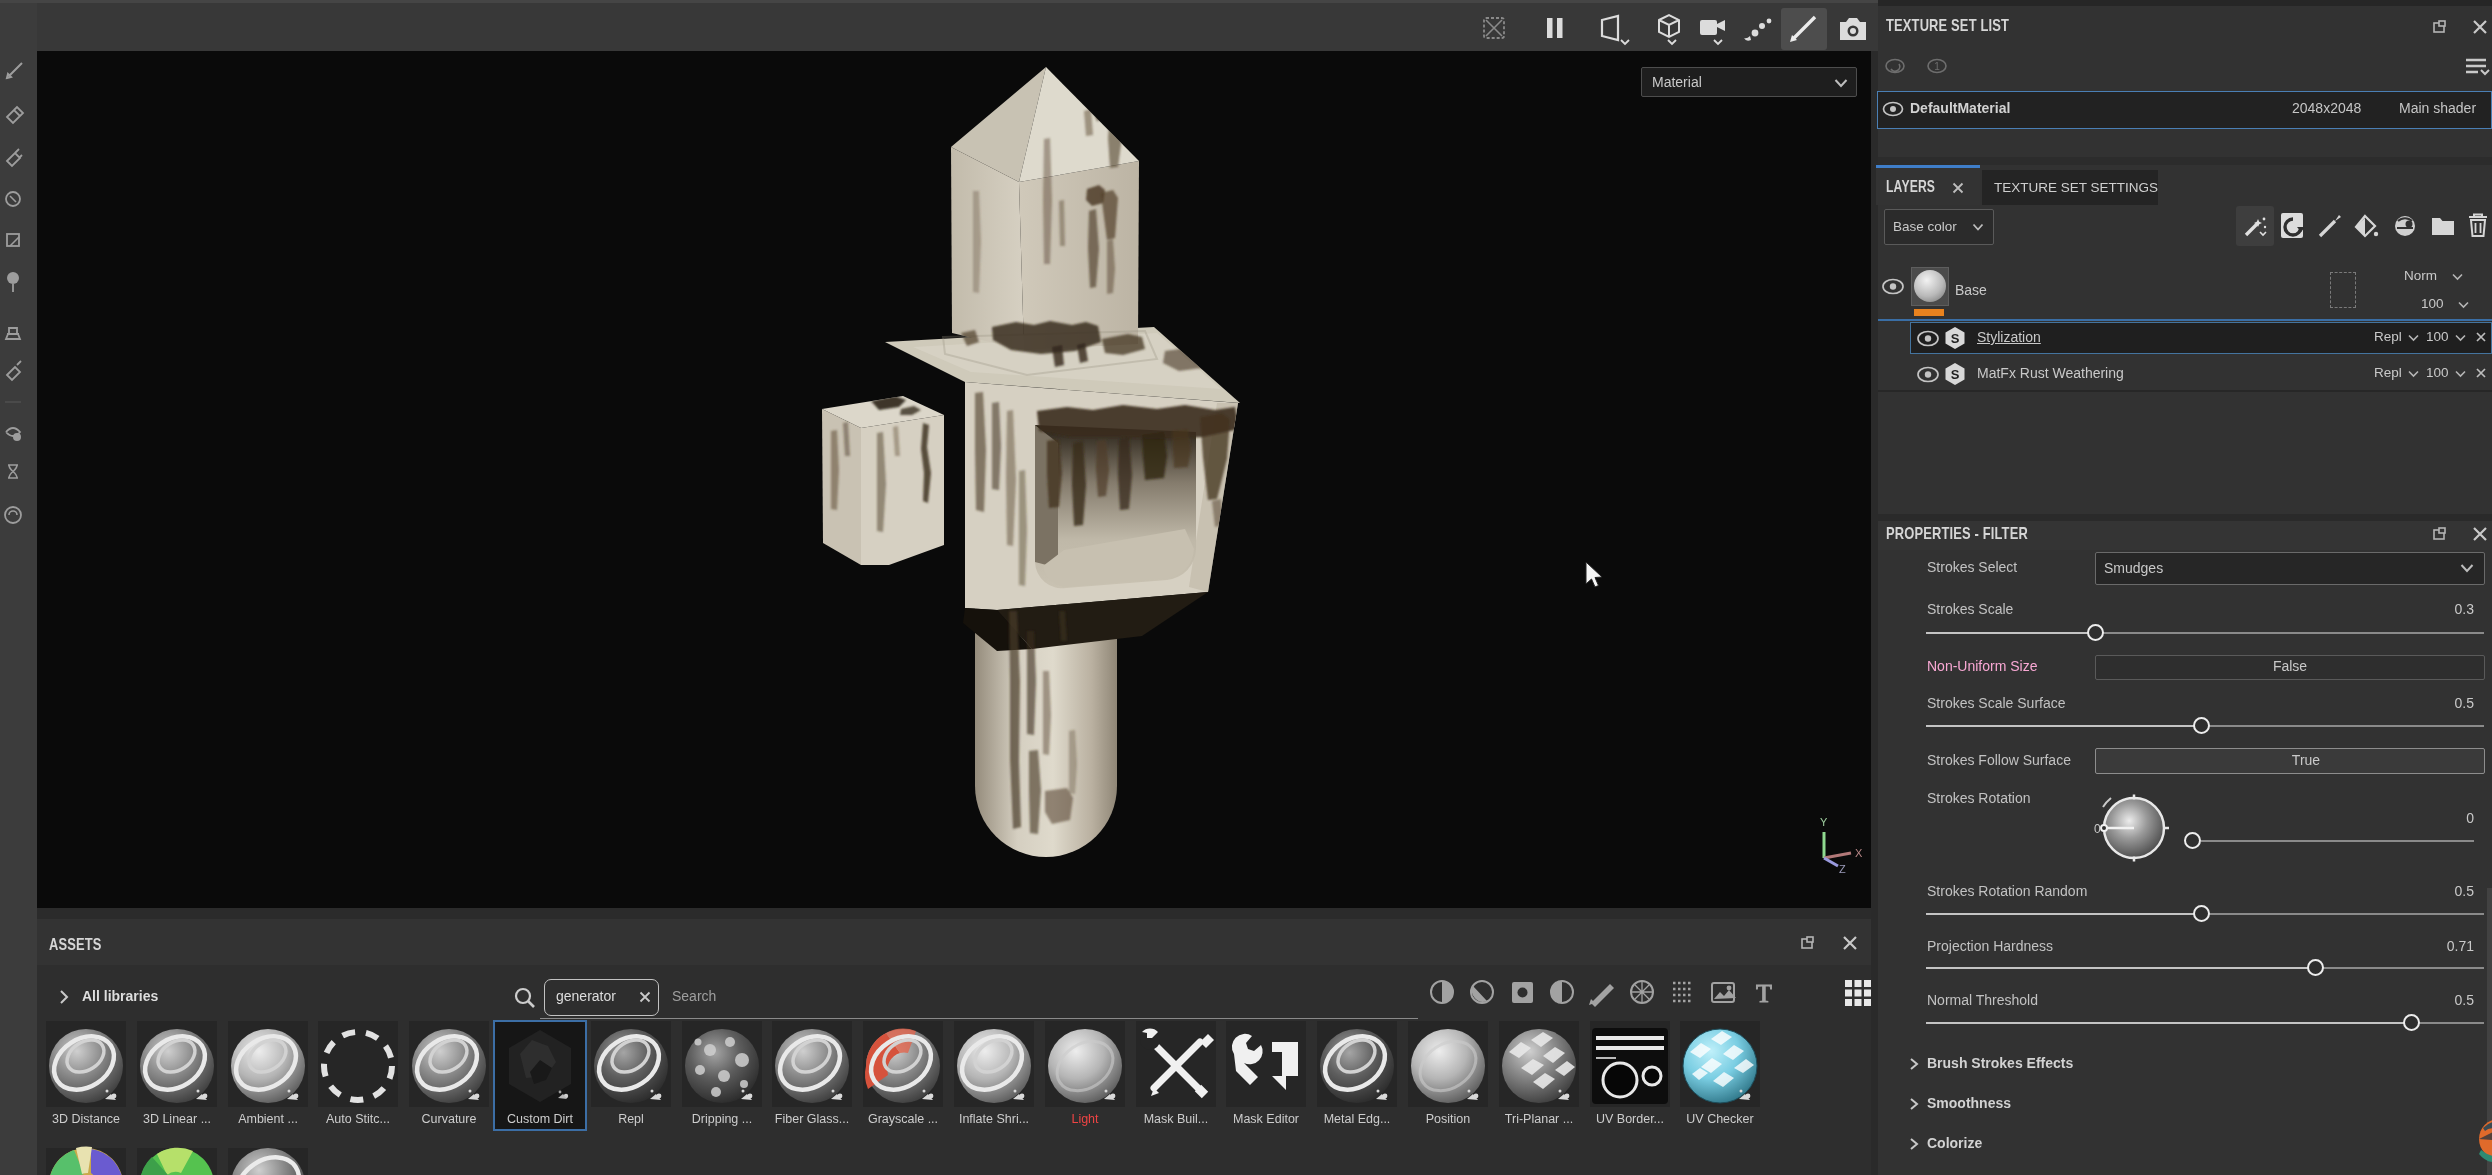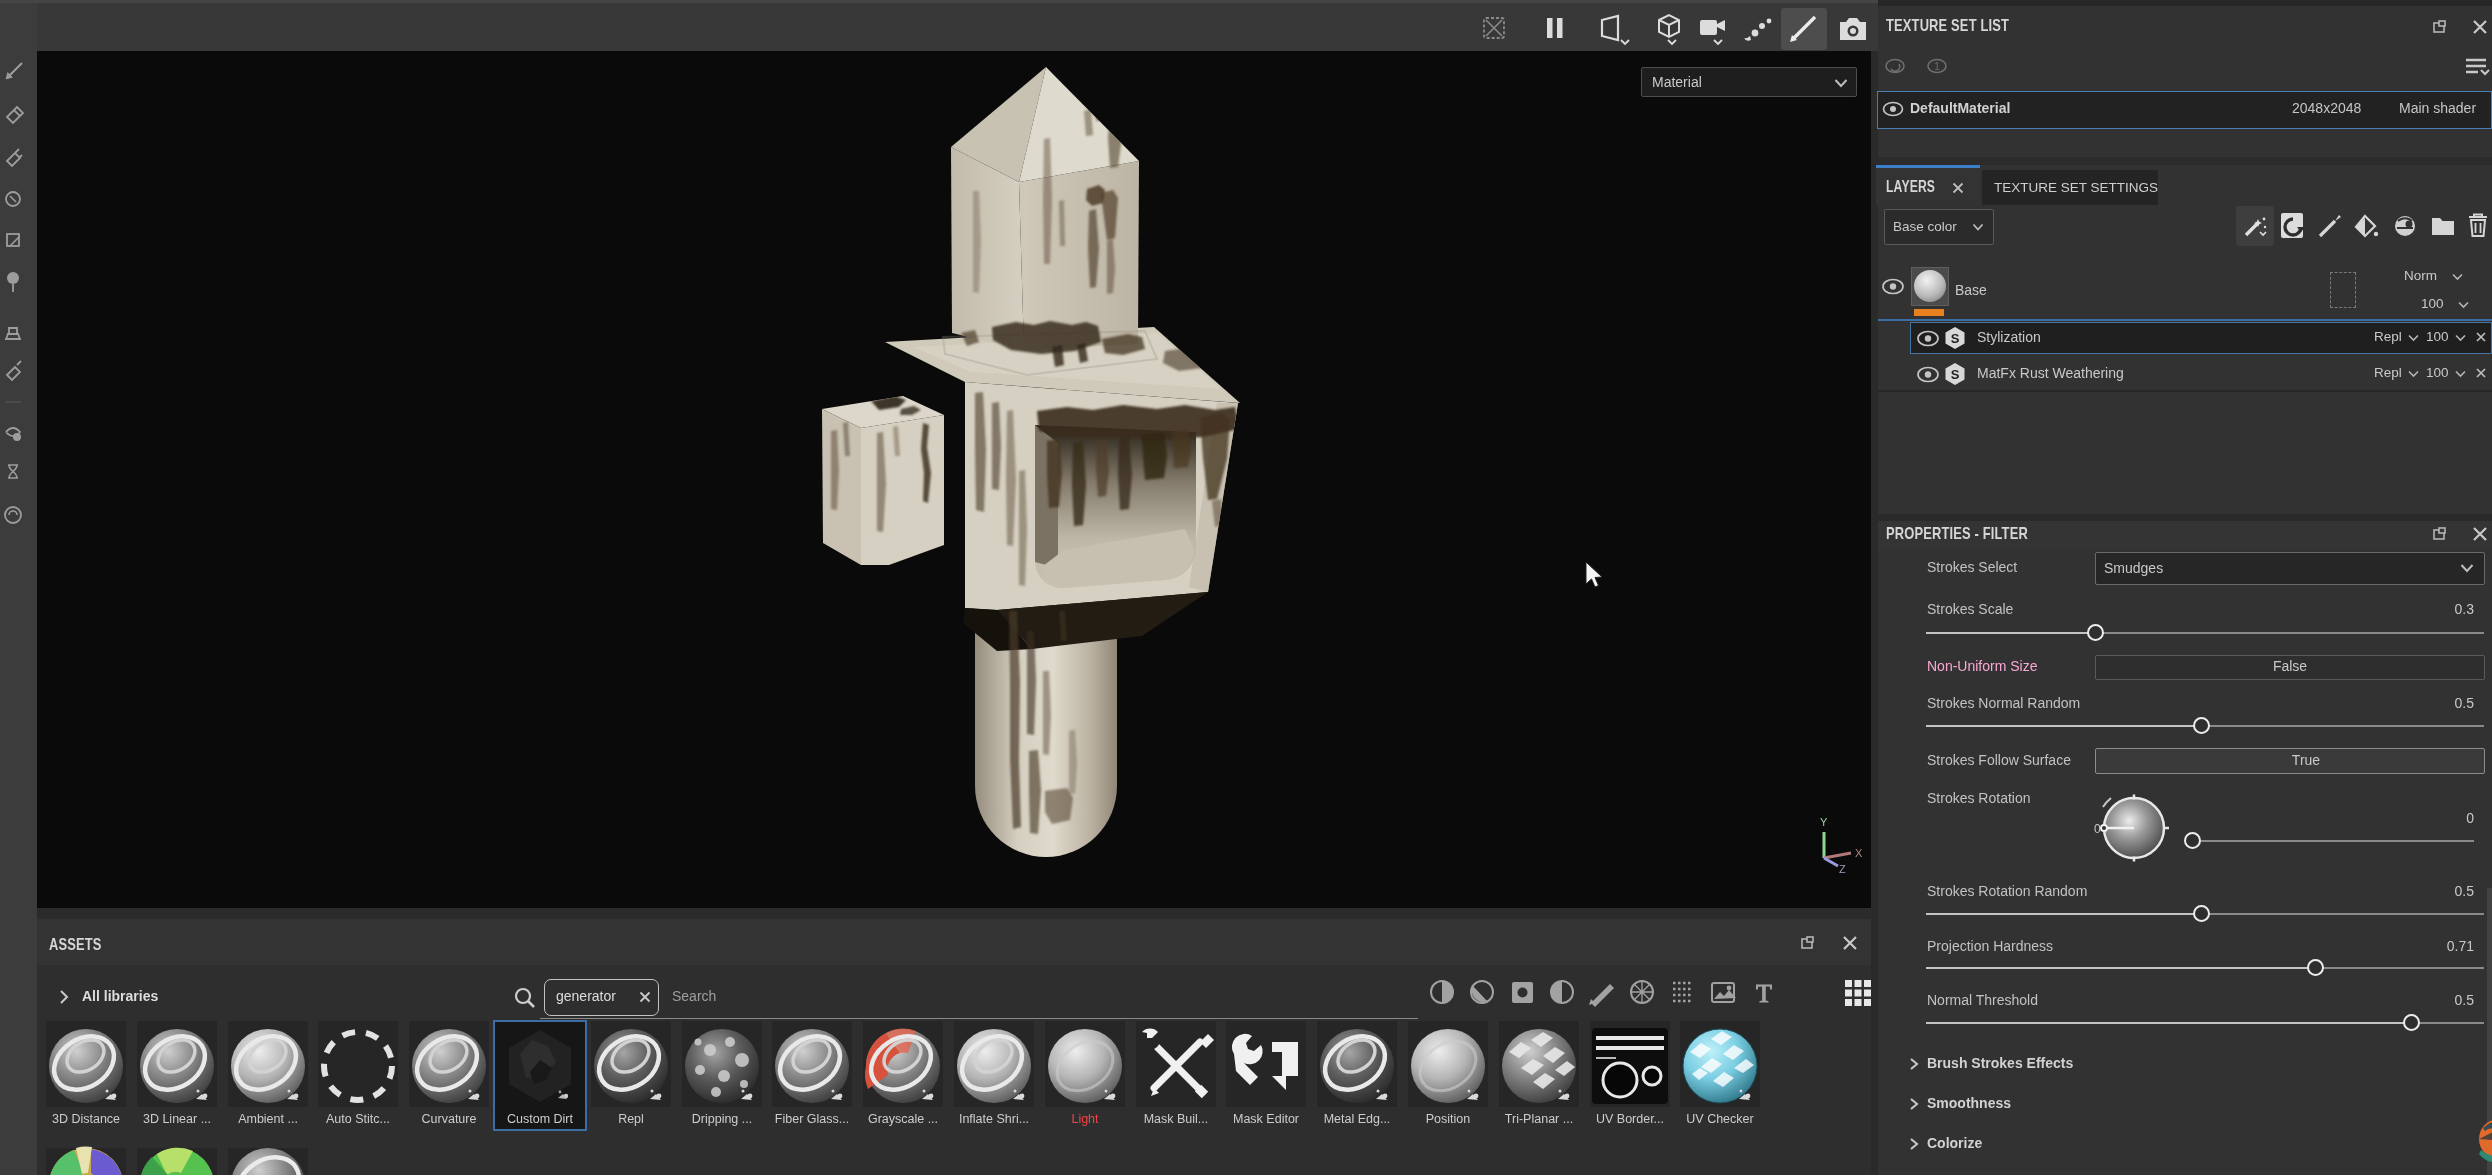--- a/index.html
+++ b/index.html
@@ -673,21 +673,21 @@
   <div class="abs" style="left:1878px;top:319px;width:614px;height:2px;background:#3a6ea5;"></div>
   <div class="abs" style="left:1910px;top:322px;width:582px;height:32px;background:#1f1f1f;border:1px solid #44749f;"></div>
   <svg class="abs" style="left:1916px;top:329px;" width="24" height="19" viewBox="0 0 24 19">
     <ellipse cx="12" cy="9.5" rx="10" ry="7" fill="none" stroke="#c4c4c4" stroke-width="1.7"></ellipse>
     <circle cx="12" cy="9.5" r="3.2" fill="#c4c4c4"></circle>
   </svg>
   <svg class="abs" style="left:1944px;top:326px;" width="22" height="24" viewBox="0 0 22 24">
     <path d="M11 1 L20.5 6.5 V17.5 L11 23 L1.5 17.5 V6.5 z" fill="#d8d8d8"></path>
     <text x="11" y="17" font-size="13" font-weight="bold" fill="#1f1f1f" text-anchor="middle" font-family="Liberation Sans">S</text>
   </svg>
-  <div class="abs txt" style="left:1977px;top:329px;">Stylization</div>
+  <div class="abs txt" style="left:1977px;top:329px;text-decoration:underline;">Stylization</div>
   <div class="abs txt" style="left:2374px;top:329px;font-size:13.5px;">Repl</div>
   <svg class="abs" style="left:2408px;top:334px;" width="11" height="8" viewBox="0 0 11 8">
       <path d="M1 1.5 L5.5 6 L10 1.5" fill="none" stroke="#b5b5b5" stroke-width="1.6"></path>
     </svg>
   <div class="abs txt" style="left:2426px;top:329px;font-size:13.5px;">100</div>
   <svg class="abs" style="left:2455px;top:334px;" width="11" height="8" viewBox="0 0 11 8">
       <path d="M1 1.5 L5.5 6 L10 1.5" fill="none" stroke="#b5b5b5" stroke-width="1.6"></path>
     </svg>
   <svg class="abs" style="left:2475px;top:331px;" width="12" height="12" viewBox="0 0 12 12">
       <path d="M2 2 L10 10 M10 2 L2 10" stroke="#bdbdbd" stroke-width="1.7"></path>
@@ -736,21 +736,21 @@
   <div class="abs txt" style="left:1927px;top:601px;color:#c2c2c2;">Strokes Scale</div>
   <div class="abs txt" style="right:18px;top:601px;text-align:right;">0.3</div>
   <div class="abs" style="left:1926px;top:632px;width:170px;height:2px;background:#c4c4c4;"></div>
   <div class="abs" style="left:2096px;top:632px;width:388px;height:2px;background:#8a8a8a;"></div>
   <div class="abs" style="left:2087px;top:624px;width:17px;height:17px;border-radius:50%;border:2.5px solid #ededed;background:#2e2e2e;"></div>
 
   <div class="abs txt" style="left:1927px;top:658px;color:#f9a8d4;">Non-Uniform Size</div>
   <div class="abs" style="left:2095px;top:655px;width:390px;height:25px;background:#2e2e2e;border:1px solid #5a5a5a;border-radius:2px;"></div>
   <div class="abs txt" style="left:2095px;top:658px;width:390px;text-align:center;">False</div>
 
-  <div class="abs txt" style="left:1927px;top:695px;color:#c2c2c2;">Strokes Normal Random</div>
+  <div class="abs txt" style="left:1927px;top:695px;color:#c2c2c2;">Strokes Scale Surface</div>
   <div class="abs txt" style="right:18px;top:695px;">0.5</div>
   <div class="abs" style="left:1926px;top:725px;width:276px;height:2px;background:#c4c4c4;"></div>
   <div class="abs" style="left:2202px;top:725px;width:282px;height:2px;background:#8a8a8a;"></div>
   <div class="abs" style="left:2193px;top:717px;width:17px;height:17px;border-radius:50%;border:2.5px solid #ededed;background:#2e2e2e;"></div>
 
   <div class="abs txt" style="left:1927px;top:752px;color:#c2c2c2;">Strokes Follow Surface</div>
   <div class="abs" style="left:2095px;top:748px;width:390px;height:26px;background:#3a3a3a;border:1px solid #8d8d8d;border-radius:2px;"></div>
   <div class="abs txt" style="left:2095px;top:752px;width:390px;text-align:center;padding-left:32px;">True</div>
 
   <div class="abs txt" style="left:1927px;top:790px;color:#c2c2c2;">Strokes Rotation</div>

